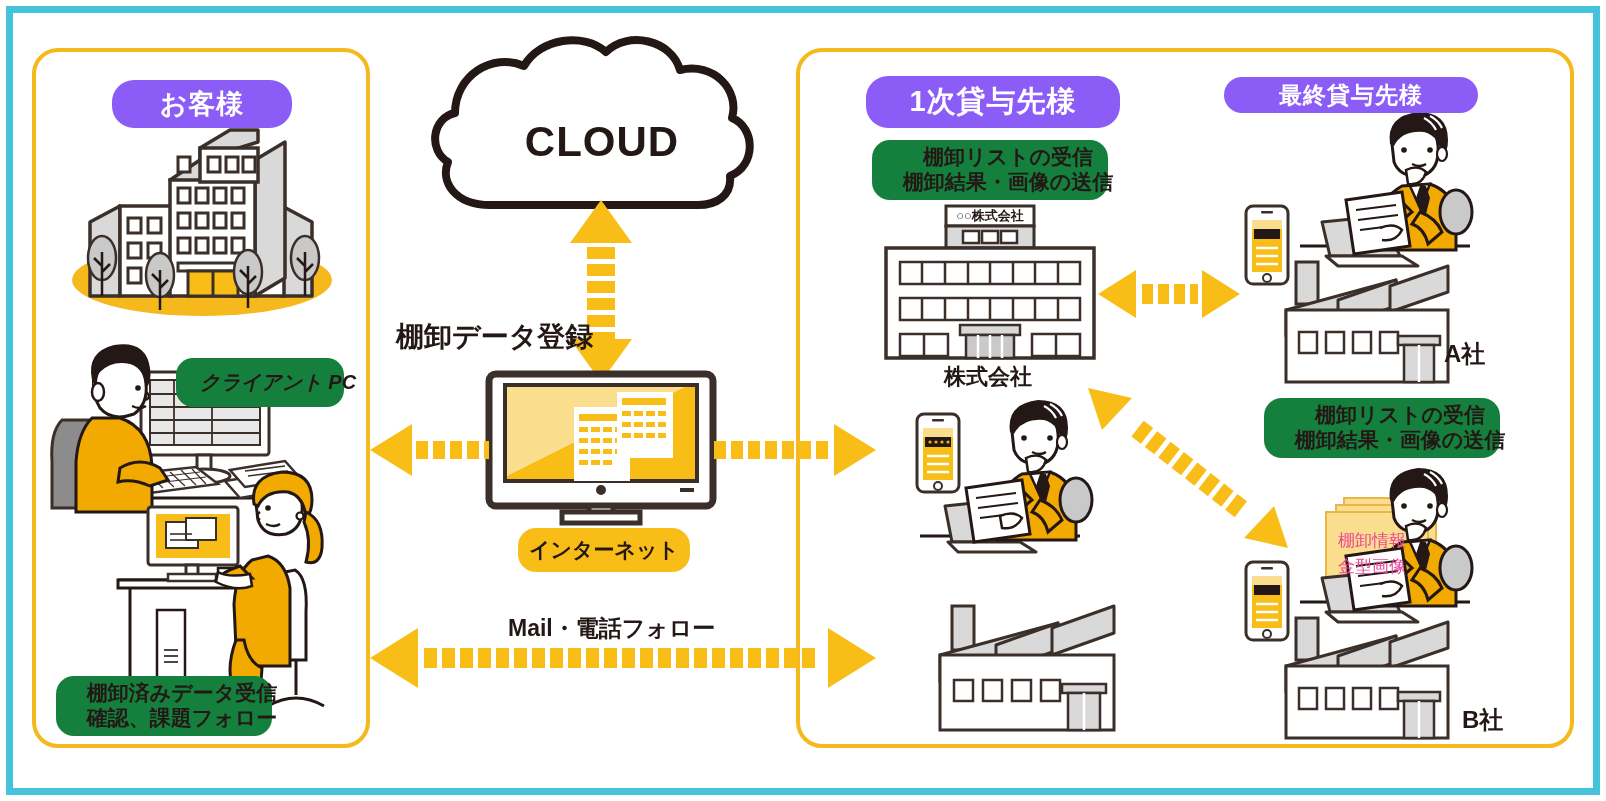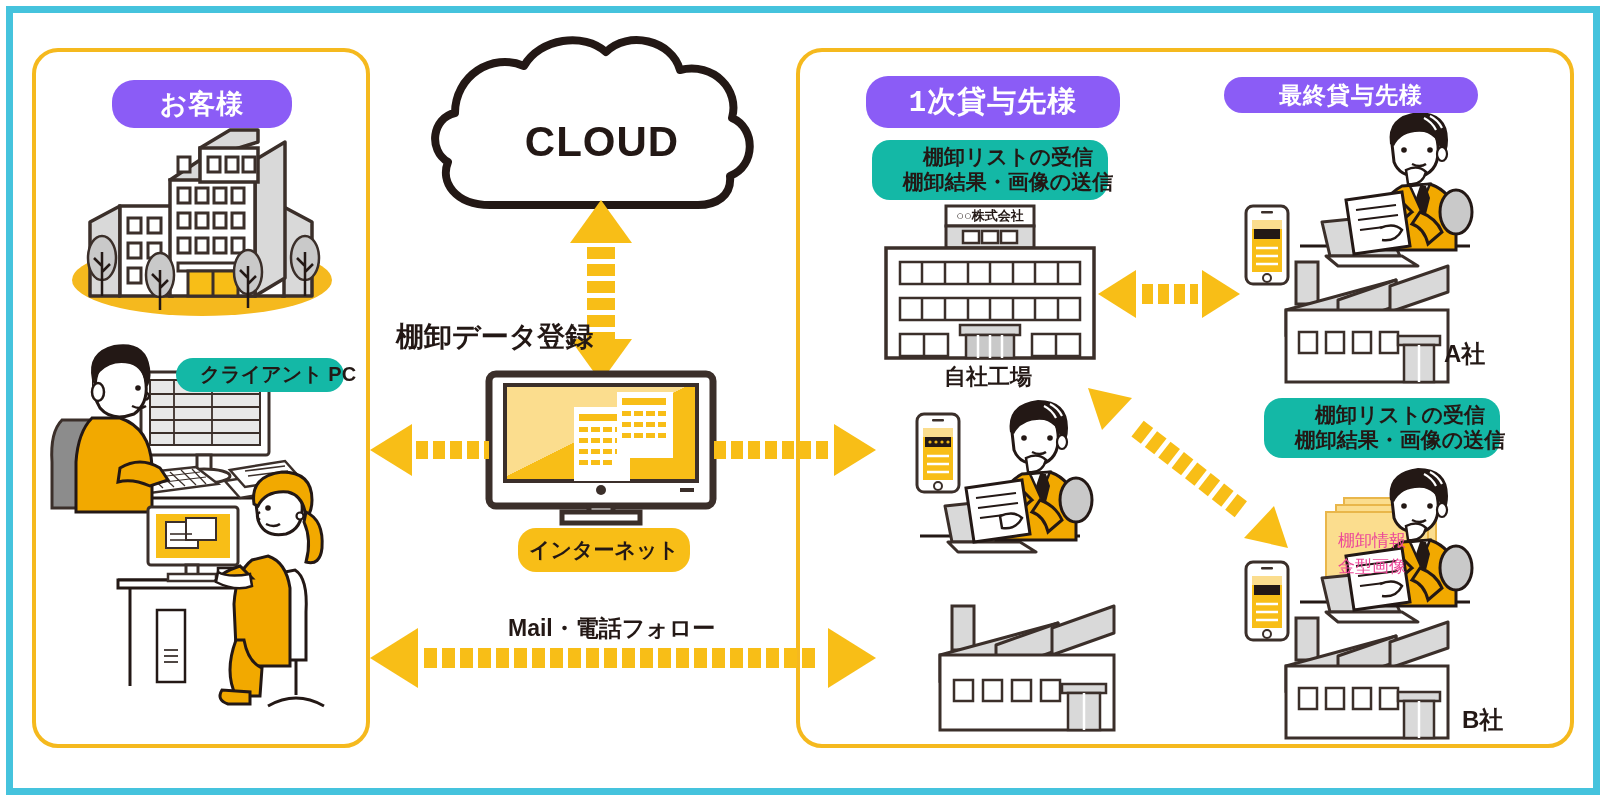--- a/index.html
+++ b/index.html
@@ -37,38 +37,38 @@
     position: absolute;
     background: #8b5cf6;
     color: #ffffff;
     border-radius: 22px;
     font-weight: bold;
     display: flex; align-items: center; justify-content: center;
     letter-spacing: 1px;
     white-space: nowrap;
   }
   #hdr-customer { left: 112px;  top: 80px; width: 180px; height: 48px; font-size: 27px; }
-  #hdr-primary  { left: 866px;  top: 76px; width: 254px; height: 52px; font-size: 29px; font-family: Liberation Mono, monospace; }
+  #hdr-primary  { left: 866px;  top: 76px; width: 254px; height: 52px; font-size: 29px; }
   #hdr-final    { left: 1224px; top: 77px; width: 254px; height: 36px; font-size: 23px; }
 
   
   .pill-green {
     position: absolute;
-    background: #14b8a6;
+    background: #15803d;
     color: #231815;
     border-radius: 18px;
     font-weight: bold;
     display: flex; flex-direction: column;
     align-items: center; justify-content: center;
     text-align: center;
     line-height: 1.18;
     white-space: nowrap;
     padding-left: 36px;
   }
-  #lbl-clientpc   { left: 176px; top: 358px; width: 168px; height: 34px; font-size: 20px; border-radius: 17px; }
+  #lbl-clientpc   { left: 176px; top: 358px; width: 168px; height: 49px; font-size: 20px; border-radius: 17px; font-style: italic; }
   #lbl-received   { left: 56px;  top: 676px; width: 216px; height: 60px; font-size: 21px; }
   #lbl-green-top  { left: 872px; top: 140px; width: 236px; height: 60px; font-size: 21px; }
   #lbl-green-mid  { left: 1264px;top: 398px; width: 236px; height: 60px; font-size: 21px; }
 
   
   #lbl-internet {
     position: absolute;
     left: 518px; top: 528px; width: 172px; height: 44px;
     background: #f8be17; color: #231815;
     border-radius: 18px;
@@ -664,36 +664,40 @@
   </svg>
 
   <div style="position:absolute;left:514px;top:118px;width:176px;height:48px;display:flex;align-items:center;justify-content:center;font-size:42px;font-weight:bold;color:#231815;letter-spacing:1px;">CLOUD</div>
 
   <div class="pill-blue" id="hdr-customer">お客様</div>
   <div class="pill-blue" id="hdr-primary">1次貸与先様</div>
   <div class="pill-blue" id="hdr-final">最終貸与先様</div>
 
   <div class="pill-green" id="lbl-clientpc">クライアント PC</div>
 
+  <div class="pill-green" id="lbl-received">
+    <span>棚卸済みデータ受信</span>
+    <span>確認、課題フォロー</span>
+  </div>
 
   <div class="pill-green" id="lbl-green-top">
     <span>棚卸リストの受信</span>
     <span>棚卸結果・画像の送信</span>
   </div>
 
   <div class="pill-green" id="lbl-green-mid">
     <span>棚卸リストの受信</span>
     <span>棚卸結果・画像の送信</span>
   </div>
 
   <div id="lbl-internet">インターネット</div>
 
   <div class="caption" id="cap-register">棚卸データ登録</div>
   <div class="caption" id="cap-mail">Mail・電話フォロー</div>
-  <div class="caption" id="cap-jisha">自社工場</div>
+  <div class="caption" id="cap-jisha">株式会社</div>
   <div class="caption" id="cap-a">A社</div>
   <div class="caption" id="cap-b">B社</div>
 
   <div style="position:absolute;left:1330px;top:528px;width:84px;text-align:center;font-size:17px;color:#ec4899;line-height:1.5;">
     <div>棚卸情報</div>
     <div>金型画像</div>
   </div>
 
 </div>
 

